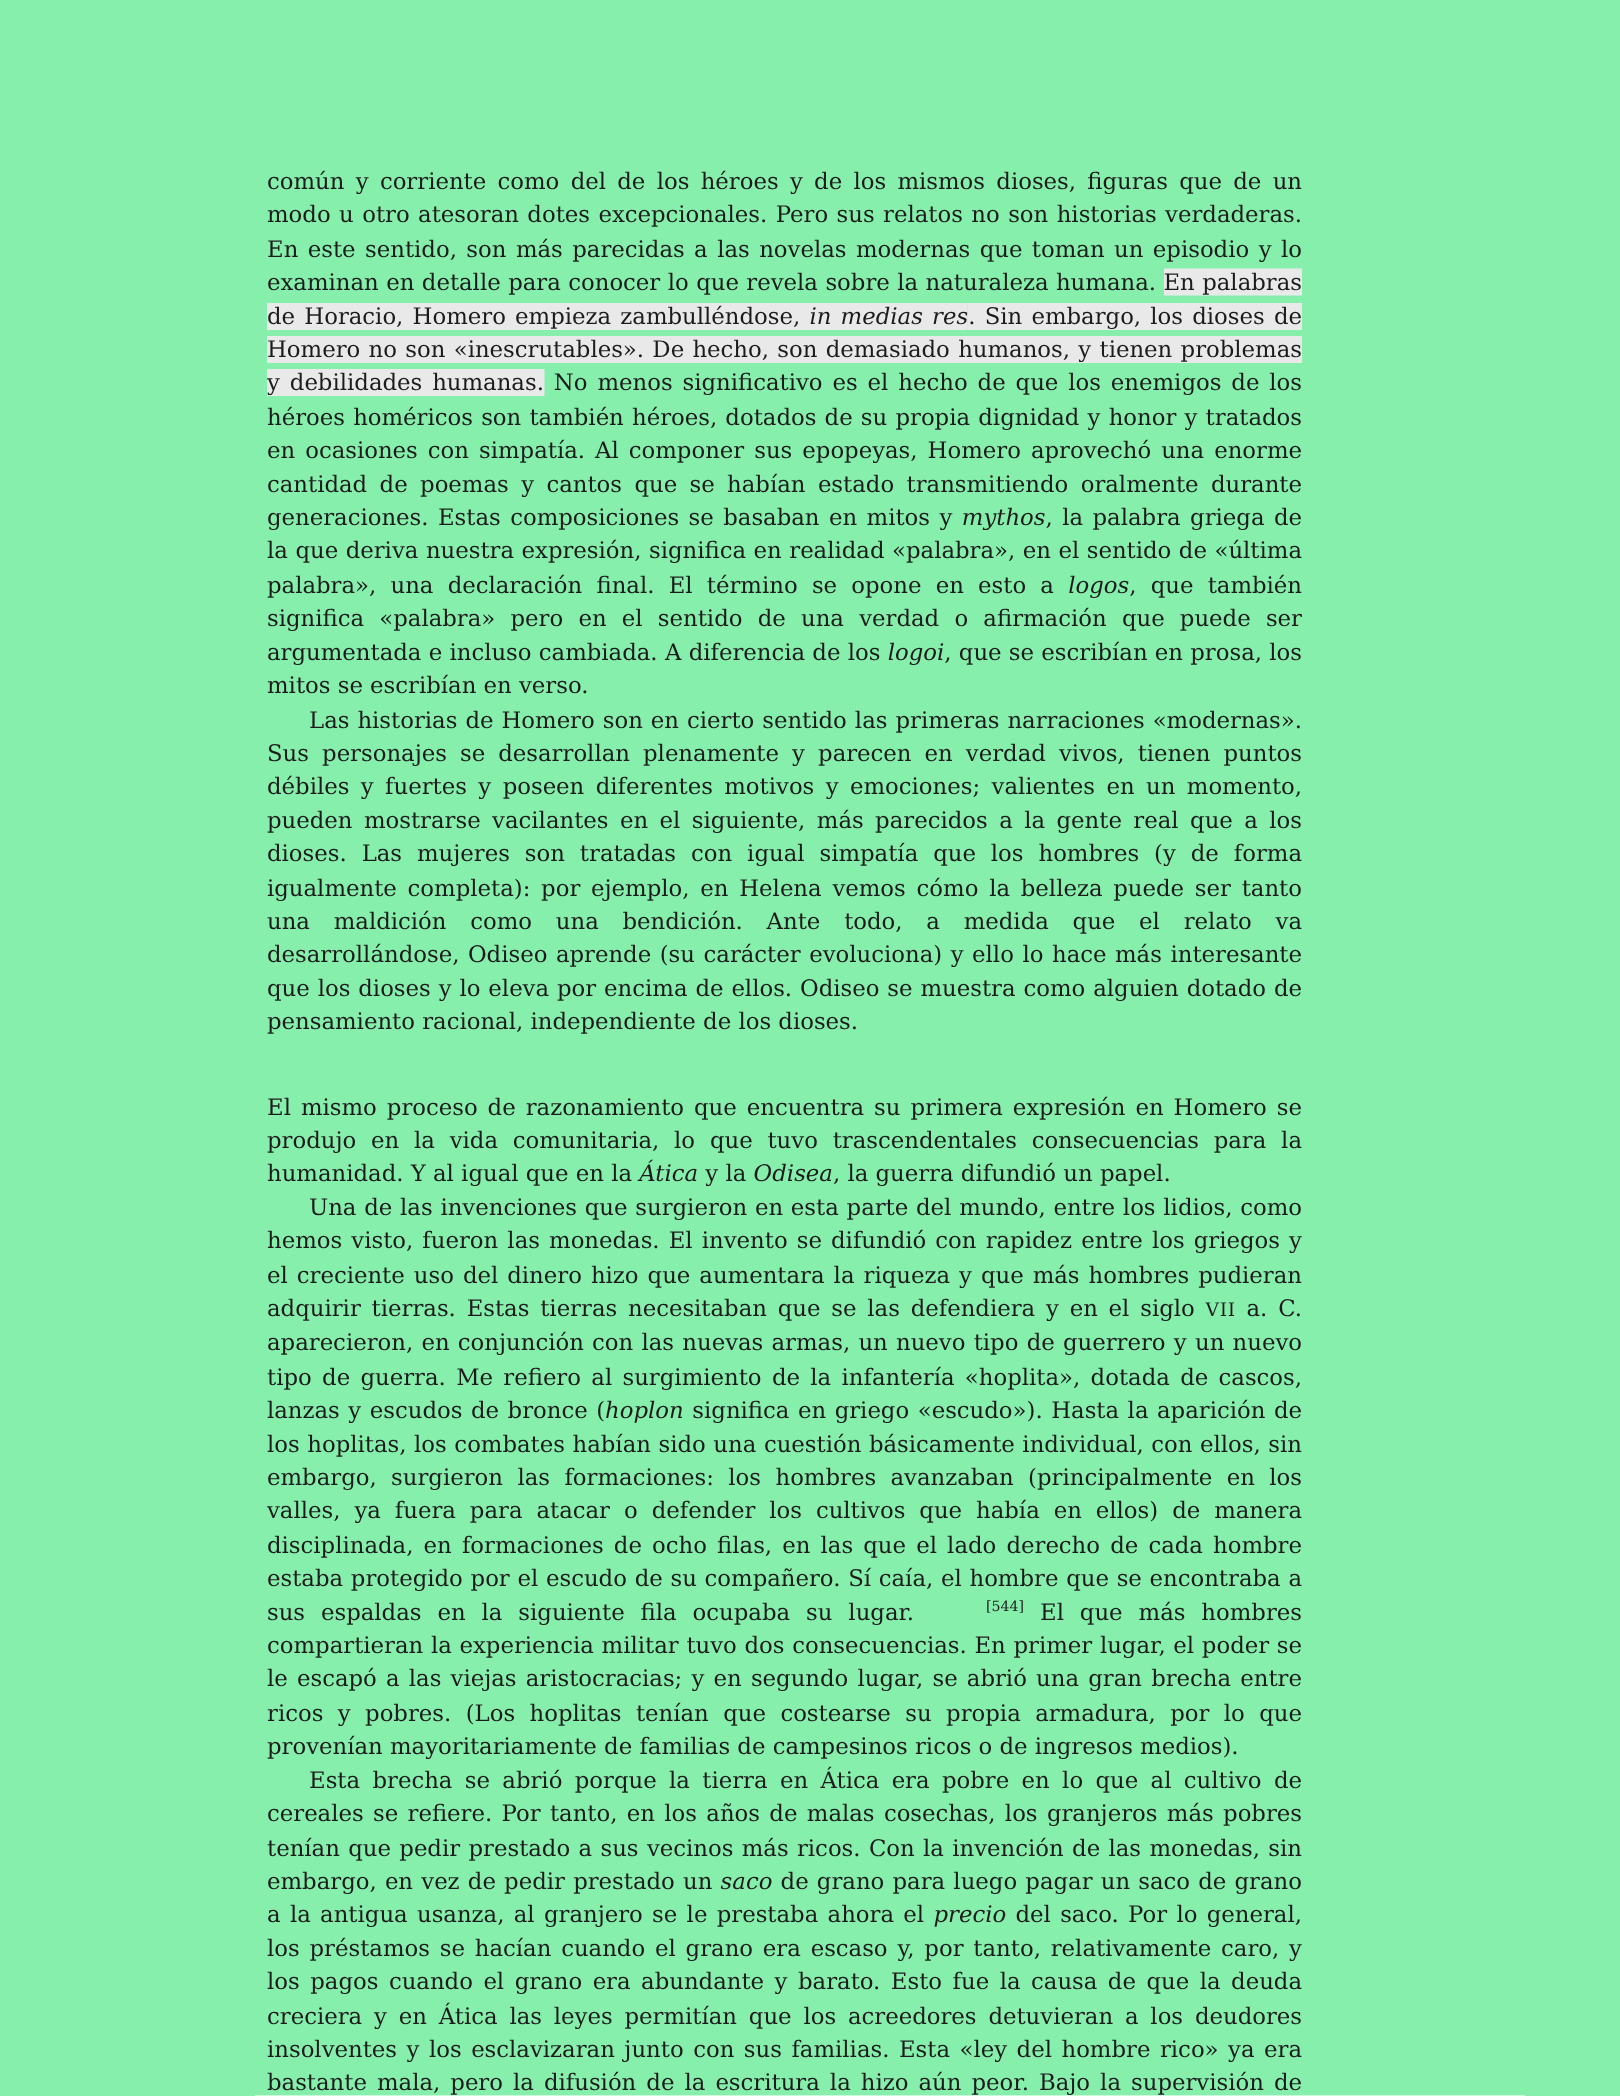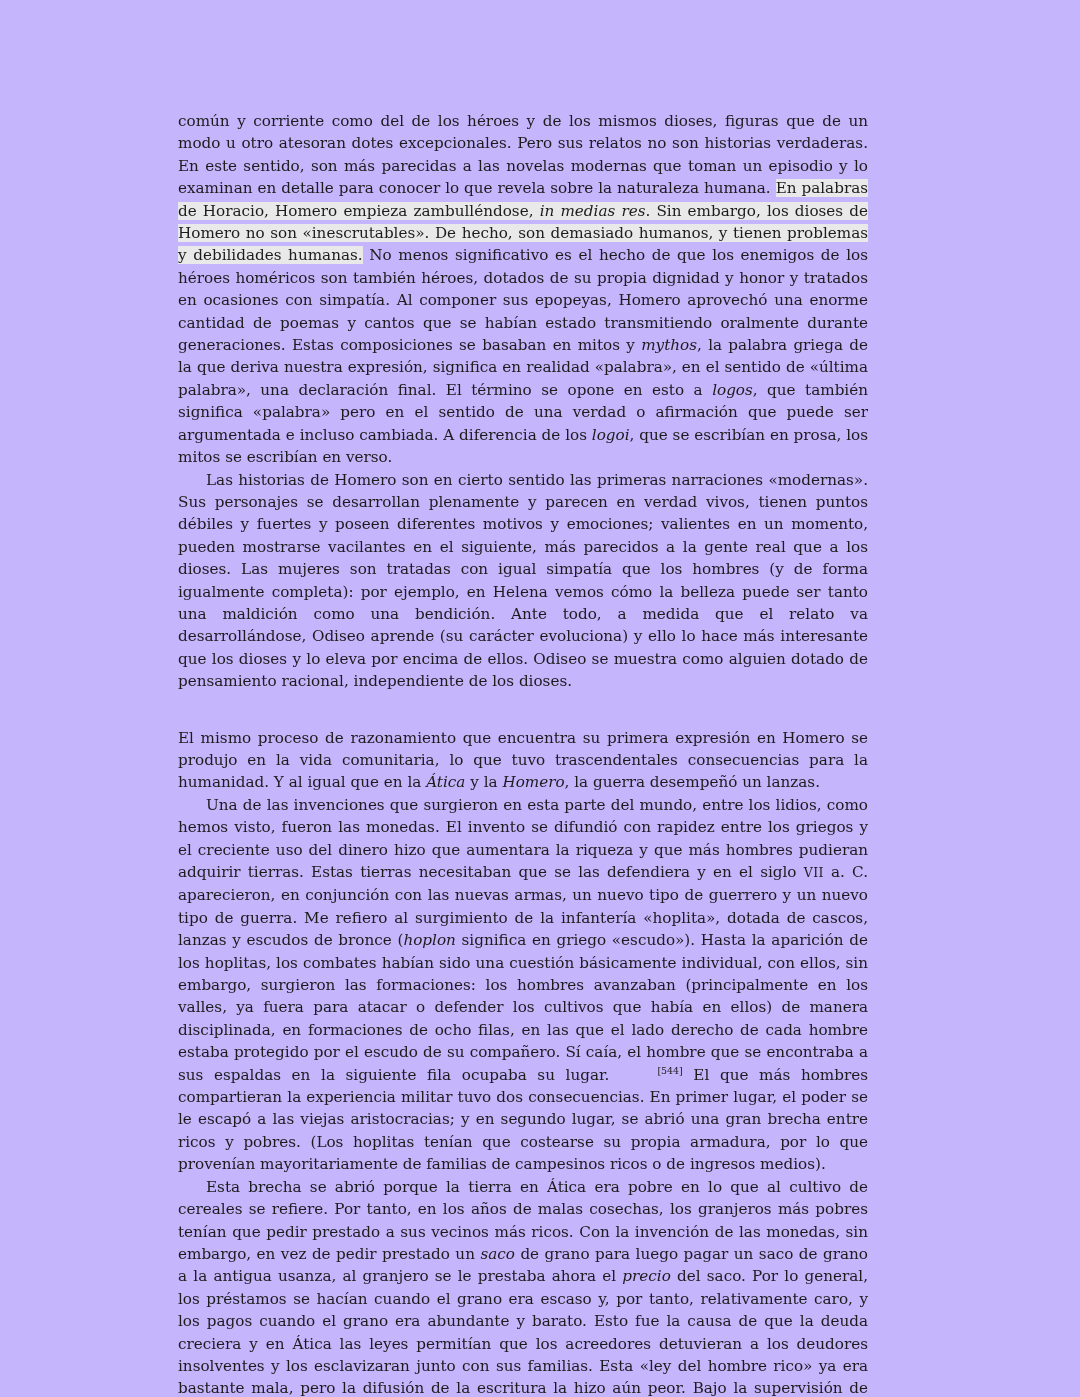--- a/index.html
+++ b/index.html
@@ -43,21 +43,21 @@
     margin-left: 48px;
   }
   .smallcaps {
     font-size: 0.82em;
     letter-spacing: 0.4px;
   }
 </style>
 </head>
 <body>
 
-<div class="page" style="background: #c4b5fd; text-decoration: underline;">
+<div class="page" style="background: #86efac; text-decoration: underline;">
   <div class="text-block" style="color: rgb(28, 28, 28);">
       <p class="para"><span>común y corriente como del de los héroes y de los mismos dioses, figuras que de un modo u otro atesoran dotes excepcionales. Pero sus relatos no son historias verdaderas. En este sentido, son más parecidas a las novelas modernas que toman un episodio y lo examinan en detalle para conocer lo que revela sobre la naturaleza humana. </span><span class="highlight">En palabras de Horacio, Homero empieza zambulléndose, </span><span class="highlight italic">in medias res</span><span class="highlight">. Sin embargo, los dioses de Homero no son «inescrutables». De hecho, son demasiado humanos, y tienen problemas y debilidades humanas.</span><span> No menos significativo es el hecho de que los enemigos de los héroes homéricos son también héroes, dotados de su propia dignidad y honor y tratados en ocasiones con simpatía. Al componer sus epopeyas, Homero aprovechó una enorme cantidad de poemas y cantos que se habían estado transmitiendo oralmente durante generaciones. Estas composiciones se basaban en mitos y </span><span class="italic">mythos</span><span>, la palabra griega de la que deriva nuestra expresión, significa en realidad «palabra», en el sentido de «última palabra», una declaración final. El término se opone en esto a </span><span class="italic">logos</span><span>, que también significa «palabra» pero en el sentido de una verdad o afirmación que puede ser argumentada e incluso cambiada. A diferencia de los </span><span class="italic">logoi</span><span>, que se escribían en prosa, los mitos se escribían en verso.</span></p>
       <p class="para indent"><span>Las historias de Homero son en cierto sentido las primeras narraciones «modernas». Sus personajes se desarrollan plenamente y parecen en verdad vivos, tienen puntos débiles y fuertes y poseen diferentes motivos y emociones; valientes en un momento, pueden mostrarse vacilantes en el siguiente, más parecidos a la gente real que a los dioses. Las mujeres son tratadas con igual simpatía que los hombres (y de forma igualmente completa): por ejemplo, en Helena vemos cómo la belleza puede ser tanto una maldición como una bendición. Ante todo, a medida que el relato va desarrollándose, Odiseo aprende (su carácter evoluciona) y ello lo hace más interesante que los dioses y lo eleva por encima de ellos. Odiseo se muestra como alguien dotado de pensamiento racional, independiente de los dioses.</span></p>
-      <p class="para section-gap"><span>El mismo proceso de razonamiento que encuentra su primera expresión en Homero se produjo en la vida comunitaria, lo que tuvo trascendentales consecuencias para la humanidad. Y al igual que en la </span><span class="italic">Ática</span><span> y la </span><span class="italic">Homero</span><span>, la guerra desempeñó un lanzas.</span></p>
+      <p class="para section-gap"><span>El mismo proceso de razonamiento que encuentra su primera expresión en Homero se produjo en la vida comunitaria, lo que tuvo trascendentales consecuencias para la humanidad. Y al igual que en la </span><span class="italic">Ática</span><span> y la </span><span class="italic">Odisea</span><span>, la guerra difundió un papel.</span></p>
       <p class="para indent"><span>Una de las invenciones que surgieron en esta parte del mundo, entre los lidios, como hemos visto, fueron las monedas. El invento se difundió con rapidez entre los griegos y el creciente uso del dinero hizo que aumentara la riqueza y que más hombres pudieran adquirir tierras. Estas tierras necesitaban que se las defendiera y en el siglo </span><span class="smallcaps">VII</span><span> a. C. aparecieron, en conjunción con las nuevas armas, un nuevo tipo de guerrero y un nuevo tipo de guerra. Me refiero al surgimiento de la infantería «hoplita», dotada de cascos, lanzas y escudos de bronce (</span><span class="italic">hoplon</span><span> significa en griego «escudo»). Hasta la aparición de los hoplitas, los combates habían sido una cuestión básicamente individual, con ellos, sin embargo, surgieron las formaciones: los hombres avanzaban (principalmente en los valles, ya fuera para atacar o defender los cultivos que había en ellos) de manera disciplinada, en formaciones de ocho filas, en las que el lado derecho de cada hombre estaba protegido por el escudo de su compañero. Sí caía, el hombre que se encontraba a sus espaldas en la siguiente fila ocupaba su lugar.</span><span class="sup">[544]</span><span> El que más hombres compartieran la experiencia militar tuvo dos consecuencias. En primer lugar, el poder se le escapó a las viejas aristocracias; y en segundo lugar, se abrió una gran brecha entre ricos y pobres. (Los hoplitas tenían que costearse su propia armadura, por lo que provenían mayoritariamente de familias de campesinos ricos o de ingresos medios).</span></p>
       <p class="para indent"><span>Esta brecha se abrió porque la tierra en Ática era pobre en lo que al cultivo de cereales se refiere. Por tanto, en los años de malas cosechas, los granjeros más pobres tenían que pedir prestado a sus vecinos más ricos. Con la invención de las monedas, sin embargo, en vez de pedir prestado un </span><span class="italic">saco</span><span> de grano para luego pagar un saco de grano a la antigua usanza, al granjero se le prestaba ahora el </span><span class="italic">precio</span><span> del saco. Por lo general, los préstamos se hacían cuando el grano era escaso y, por tanto, relativamente caro, y los pagos cuando el grano era abundante y barato. Esto fue la causa de que la deuda creciera y en Ática las leyes permitían que los acreedores detuvieran a los deudores insolventes y los esclavizaran junto con sus familias. Esta «ley del hombre rico» ya era bastante mala, pero la difusión de la escritura la hizo aún peor. Bajo la supervisión de Dracón, las leyes fueron puestas por escrito y ello animó a la gente a hacerlas cumplir. La «ley draconiana», se dijo, estaba escrita con sangre.</span></p>
     </div>
 </div>
 
 </body></html>

